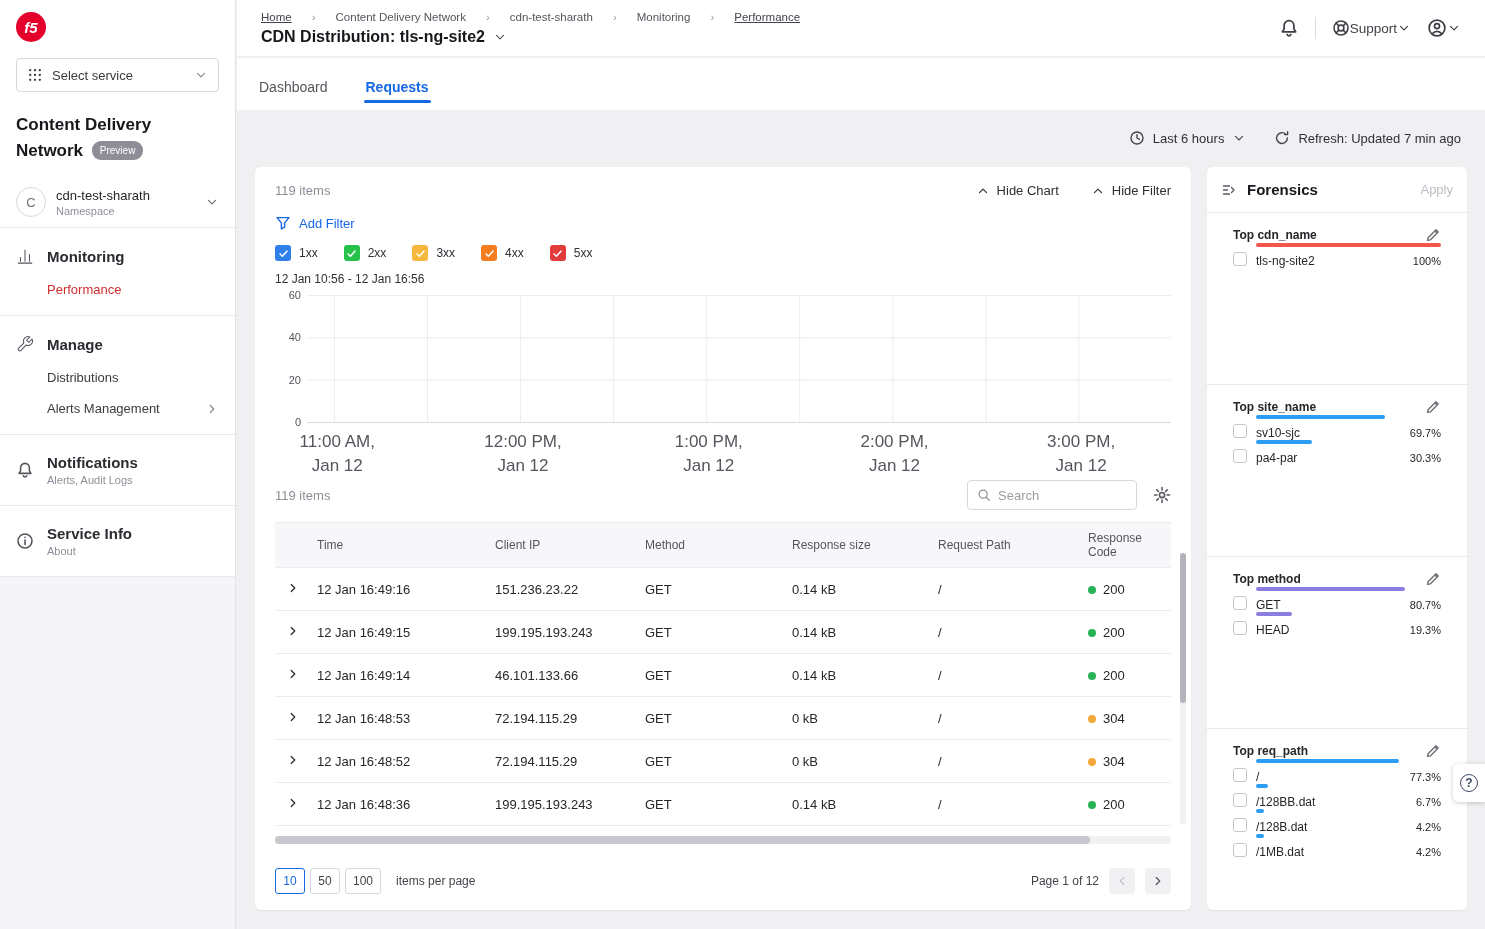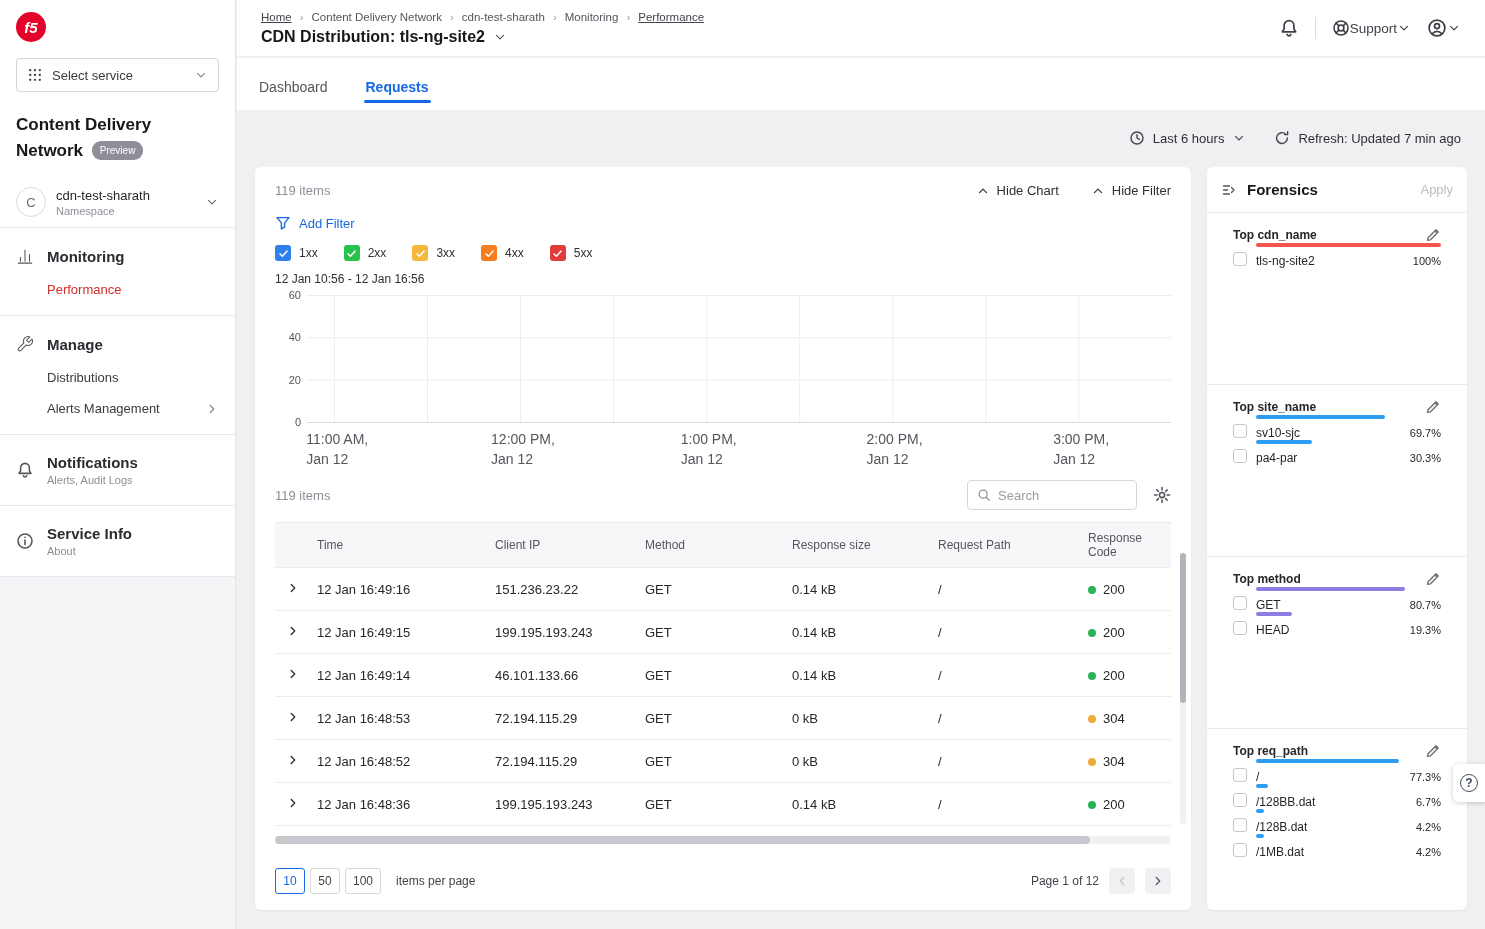--- a/index.html
+++ b/index.html
@@ -30,21 +30,21 @@
   .nav-main svg{color:#55555e}
   .nav-main .sub2{font-size:11px;color:#8e8e98;font-weight:normal;margin-top:3px}
   .nav-sub{padding:8px 16px 8px 47px;font-size:13px;color:#3a3a40;cursor:pointer;display:flex;align-items:center}
   .nav-sub.red{color:#cf2e2e}
   .nav-sub .chev{margin-left:auto;color:#8a8a92;display:flex}
   .sidebar-filler{flex:1;background:#f5f5f7;border-top:1px solid #e8e8ec}
 
   
   .topbar{position:absolute;left:237px;top:0;right:0;height:57px;background:#fff;display:flex;align-items:center;padding:0 24px;border-bottom:1px solid #efeff2}
   .tb-left{flex:1}
-  .breadcrumb{display:flex;align-items:center;gap:8px;font-size:11.5px;color:#55555e}
+  .breadcrumb{display:flex;align-items:center;gap:20px;font-size:11.5px;color:#55555e}
   .breadcrumb .bc-link{color:#44444c;text-decoration:underline;cursor:pointer}
   .bc-sep{color:#9b9ba3}
   .page-title-row{display:flex;align-items:center;gap:8px;margin-top:5px}
   .page-title{font-size:16px;font-weight:bold;color:#17171c}
   .title-chev{color:#55555e;display:flex;cursor:pointer}
   .tb-right{display:flex;align-items:center;gap:16px;color:#3f3f47}
   .tb-divider{width:1px;height:22px;background:#ddd}
   .tb-item{display:flex;align-items:center;font-size:13.5px;cursor:pointer}
   .icon-btn{display:flex;align-items:center;cursor:pointer;color:#3f3f47}
 
@@ -77,21 +77,21 @@
   
   .chart{margin-top:9px;padding-left:32px;position:relative}
   .plot{height:128px;position:relative;border-bottom:1px solid #d9d9de;
         background-image:linear-gradient(to right,#ededf0 1px,transparent 1px),linear-gradient(to bottom,#ededf0 1px,transparent 1px);
         background-size:10.77% 100%,100% 33.333%;background-position:3.5% 0,0 0}
   .y-tick{position:absolute;left:-32px;width:26px;text-align:right;font-size:11px;color:#55555e;transform:translateY(-50%)}
   .yt3{top:0} .yt2{top:33.3%} .yt1{top:66.6%} .yt0{top:100%}
   .bar-stack{position:absolute;left:87.2%;width:5%;bottom:0;display:flex;flex-direction:column;justify-content:flex-end;cursor:pointer}
   .seg{width:100%}
   .x-labels{position:relative;height:36px;margin-top:7px}
-  .x-label{position:absolute;transform:translateX(-50%);font-size:14px;color:#55555e;white-space:pre-line;line-height:1.4}
+  .x-label{position:absolute;transform:translateX(-50%);font-size:17px;color:#55555e;text-align:center;white-space:pre-line;line-height:1.4}
   .xl0{left:3.5%} .xl1{left:25%} .xl2{left:46.5%} .xl3{left:68%} .xl4{left:89.6%}
 
   
   .list-toolbar{display:flex;align-items:center;margin-top:14px}
   .search-box{margin-left:auto;display:flex;align-items:center;width:170px;height:30px;border:1px solid #d6d6dc;border-radius:4px;padding:0 9px;gap:7px;color:#8e8e98;background:#fff}
   .search-box input{border:none;outline:none;width:100%;font-size:13px;font-family:inherit;color:#26262b;background:transparent}
   .search-box input::placeholder{color:#9b9ba3}
   .gear-btn{margin-left:16px;color:#55555e;display:flex}
 
   

